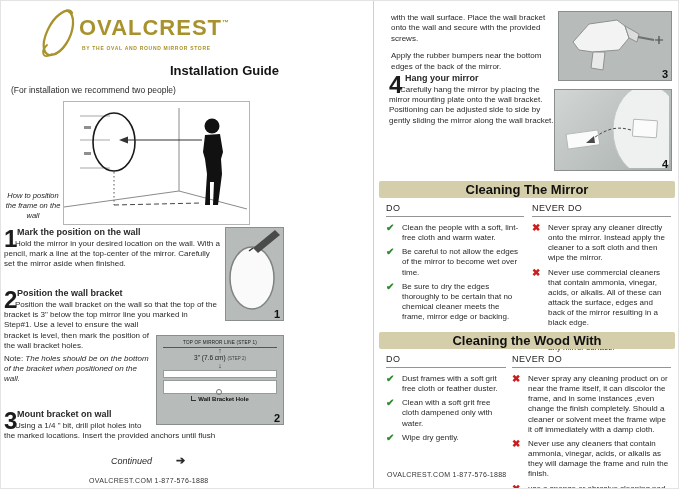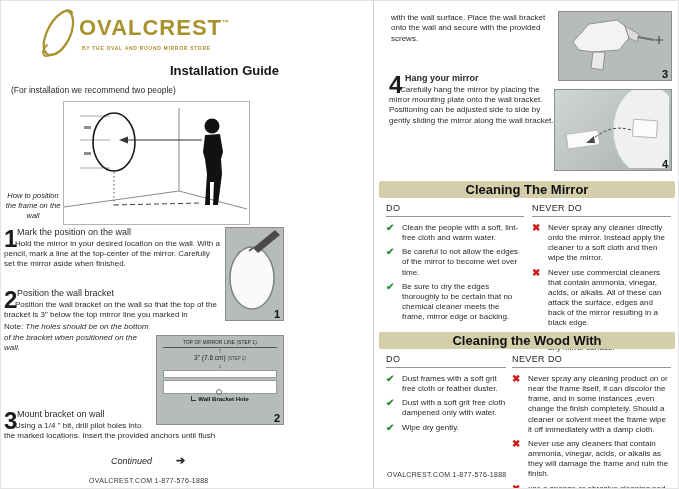--- a/index.html
+++ b/index.html
@@ -17,21 +17,21 @@
   .lp-title{position:absolute;left:10px;top:62px;width:268px;text-align:right;
             font-size:13px;font-weight:bold;color:#141414;}
   .lp-sub{position:absolute;left:10px;top:84px;width:268px;text-align:left;font-size:8.5px;}
   .illus-box{position:absolute;left:62px;top:100px;width:185px;height:122px;
              border:1px solid #b5b5b5;background:#fff;}
   .illus-cap{position:absolute;left:2px;top:190px;width:60px;text-align:center;
              font-style:italic;font-size:7.5px;line-height:1.3;color:#222;}
 
   .step{position:absolute;left:3px;font-size:8px;line-height:1.3;}
   .step .num{position:absolute;left:0;top:-4px;font-size:24px;font-weight:bold;color:#1c1c1c;}
-  .step .shead{display:block;margin-left:13px;font-weight:normal;font-size:9px;}
+  .step .shead{display:block;margin-left:13px;font-weight:bold;font-size:9px;}
   .sbody{display:block;text-indent:11px;width:216px;}
   .sbody-narrow{display:block;width:148px;}
   .sbody-narrow-first{display:block;width:150px;text-indent:11px;}
   .snote{display:block;width:148px;margin-top:2px;}
   .snote .nlab{font-weight:normal;}
   .snote .ntxt{font-style:italic;}
   #step1{top:226px;} #step2{top:287px;} #step3{top:408px;}
 
   .continued{position:absolute;left:110px;top:453px;font-size:9px;}
   .continued .ctxt{font-style:italic;}
@@ -124,20 +124,21 @@
   <div class="step" id="step1">
     <span class="num">1</span>
     <span class="shead">Mark the position on the wall</span>
     <span class="sbody">Hold the mirror in your desired location on the wall. With a pencil, mark a line at the top-center of the mirror. Carefully set the mirror aside when finished.</span>
   </div>
 
   <div class="step" id="step2">
     <span class="num">2</span>
     <span class="shead">Position the wall bracket</span>
     <span class="sbody">Position the wall bracket on the wall so that the top of the bracket is 3" below the top mirror line you marked in</span>
+    <span class="sbody-narrow">Step#1. Use a level to ensure the wall bracket is level, then mark the position of the wall bracket holes.</span>
     <span class="snote"><b class="nlab">Note:</b> <span class="ntxt">The holes should be on the bottom of the bracket when positioned on the wall.</span></span>
   </div>
 
   <div class="step" id="step3">
     <span class="num">3</span>
     <span class="shead">Mount bracket on wall</span>
     <span class="sbody-narrow-first">Using a 1/4 " bit, drill pilot holes into</span>
     <span class="sbody" style="text-indent:0;">the marked locations. Insert the provided anchors until flush</span>
   </div>
 
@@ -163,20 +164,21 @@
 
   <div class="continued">
     <span class="ctxt">Continued</span><span class="carr">➔</span>
   </div>
   <div class="footer" id="footer-left">OVALCREST.COM  1-877-576-1888</div>
 
   <div class="rpage">
 
     <div class="rcont">
       <p>with the wall surface. Place the wall bracket onto the wall and secure with the provided screws.</p>
+      <p>Apply the rubber bumpers near the bottom edges of the back of the mirror.</p>
     </div>
 
     <div id="step4">
       <span class="num">4</span>
       <span class="shead">Hang your mirror</span>
       <span class="sbody">Carefully hang the mirror by placing the mirror mounting plate onto the wall bracket. Positioning can be adjusted side to side by gently sliding the mirror along the wall bracket.</span>
     </div>
 
     <div class="fig" id="fig3" style="left:179px;top:10px;">
       <svg width="110" height="66" viewBox="0 0 110 66">
@@ -240,21 +242,21 @@
       <div class="bar"><span>Cleaning the Wood With</span></div>
       <div class="cols wood-cols">
         <div class="do-col">
           <div class="colh">DO</div>
           <div class="itm">
               <span class="ic ic-check">✔</span>
               <span>Dust frames with a soft grit free cloth or feather duster.</span>
             </div>
           <div class="itm">
               <span class="ic ic-check">✔</span>
-              <span>Dust with a soft grit free cloth dampened only with water.</span>
+              <span>Clean with a soft grit free cloth dampened only with water.</span>
             </div>
           <div class="itm">
               <span class="ic ic-check">✔</span>
               <span>Wipe dry gently.</span>
             </div>
         </div>
         <div class="nv-col">
           <div class="colh">NEVER DO</div>
           <div class="itm">
               <span class="ic ic-cross">✖</span>

